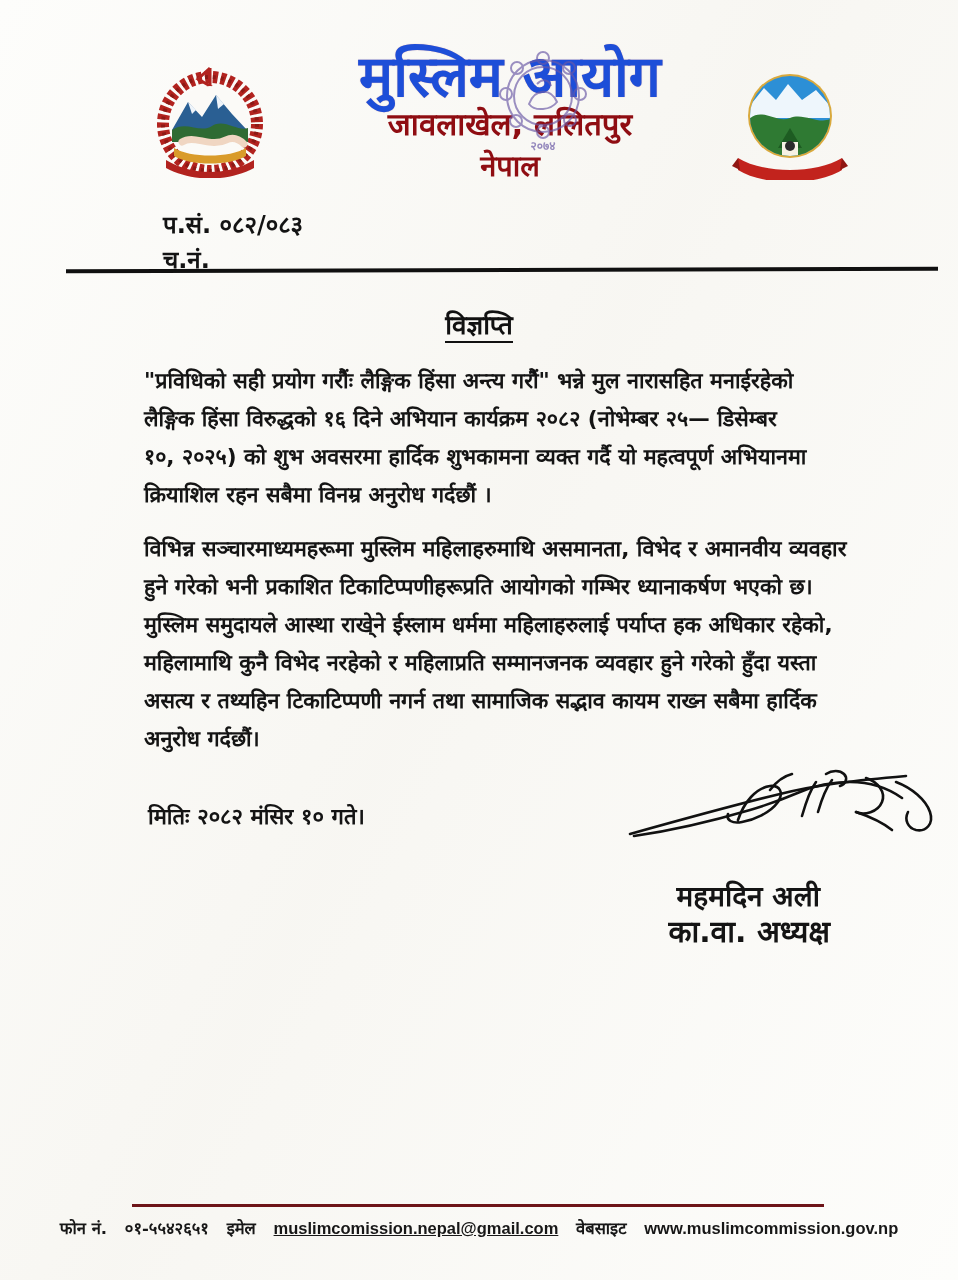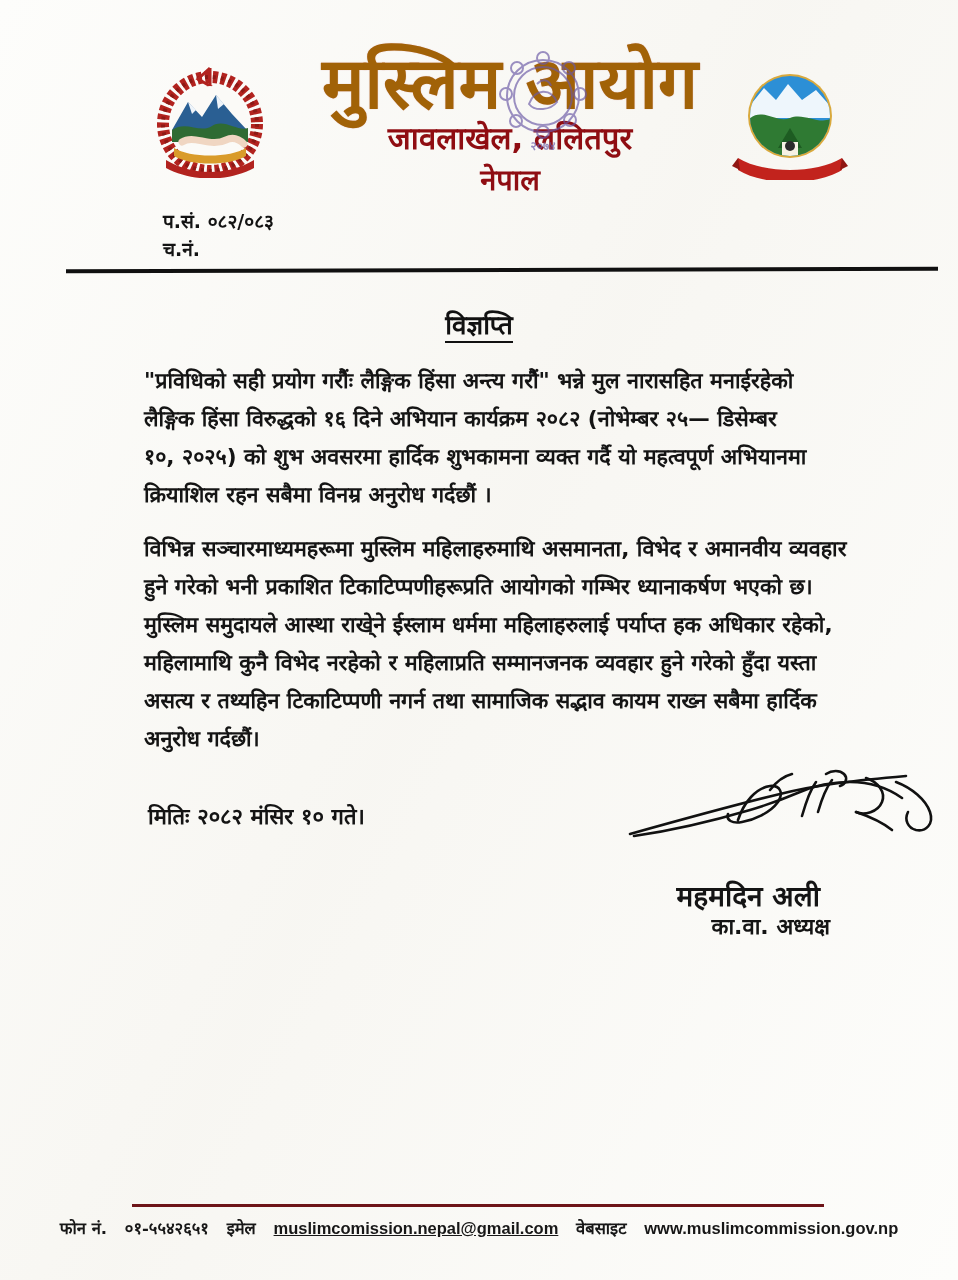--- a/index.html
+++ b/index.html
@@ -49,23 +49,23 @@
   }
   .title-block {
     position: absolute;
     left: 300px;
     top: 48px;
     width: 420px;
     text-align: center;
   }
   .org-name {
     font-family: "DejaVu Sans", sans-serif;
-    font-size: 71px;
-    font-weight: bold;
-    color: #a16207;
+    font-size: 57px;
+    font-weight: bold;
+    color: #1d4ed8;
     letter-spacing: 0px;
     line-height: 1.0;
     white-space: nowrap;
     text-shadow: 0 0 1px rgba(180,18,26,0.35);
   }
   .org-address {
     font-family: "DejaVu Sans", sans-serif;
     font-size: 31px;
     font-weight: bold;
     color: #8f0d12;
@@ -89,21 +89,21 @@
     height: 120px;
     opacity: 0.78;
     pointer-events: none;
   }
 
   .ref-block {
     position: absolute;
     left: 163px;
     top: 208px;
     font-family: "DejaVu Sans", sans-serif;
-    font-size: 19px;
+    font-size: 24px;
     font-weight: bold;
     color: #131313;
     line-height: 1.45;
   }
   .ref-line { white-space: nowrap; }
 
   .hr-top {
     position: absolute;
     left: 66px;
     top: 268px;
@@ -180,21 +180,21 @@
   }
   .sig-post {
     position: absolute;
     left: 0;
     top: 910px;
     width: 958px;
     text-align: right;
     padding-right: 128px;
     box-sizing: border-box;
     font-family: "DejaVu Sans", sans-serif;
-    font-size: 22px;
+    font-size: 30px;
     font-weight: bold;
     color: #141414;
   }
 
   
   .hr-bottom {
     position: absolute;
     left: 132px;
     top: 1204px;
     width: 692px;

